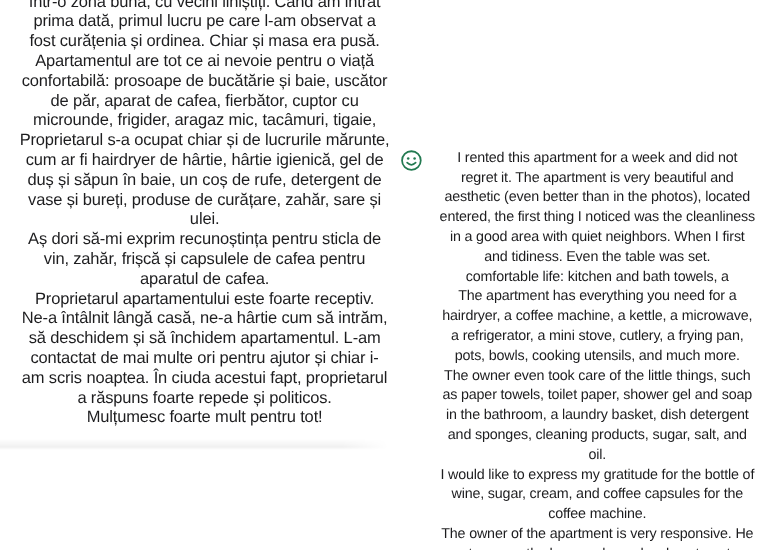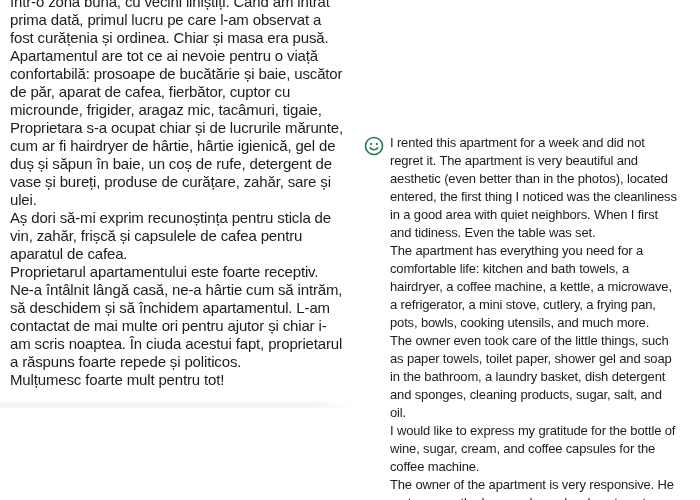--- a/index.html
+++ b/index.html
@@ -10,20 +10,21 @@
     background: #ffffff;
     overflow: hidden;
     font-family: "Liberation Sans", "DejaVu Sans", sans-serif;
   }
   .canvas {
     position: relative;
     width: 700px;
     height: 500px;
     background: #ffffff;
     overflow: hidden;
+    text-align: center;
   }
   .col {
     position: absolute;
     color: #1d1d1f;
   }
   .col-left {
     left: 10px;
     top: -7px;
     width: 352px;
     font-size: 15px;
@@ -70,21 +71,21 @@
 <div class="canvas">
 
   <div class="col col-left">
       <div class="line">într-o zonă bună, cu vecini liniștiți. Când am intrat</div>
       <div class="line">prima dată, primul lucru pe care l-am observat a</div>
       <div class="line">fost curățenia și ordinea. Chiar și masa era pusă.</div>
       <div class="line">Apartamentul are tot ce ai nevoie pentru o viață</div>
       <div class="line">confortabilă: prosoape de bucătărie și baie, uscător</div>
       <div class="line">de păr, aparat de cafea, fierbător, cuptor cu</div>
       <div class="line">microunde, frigider, aragaz mic, tacâmuri, tigaie,</div>
-      <div class="line">Proprietara s-a ocupat chiar și de lucrurile mărunte,</div>
+      <div class="line">Proprietarul s-a ocupat chiar și de lucrurile mărunte,</div>
       <div class="line">cum ar fi hairdryer de hârtie, hârtie igienică, gel de</div>
       <div class="line">duș și săpun în baie, un coș de rufe, detergent de</div>
       <div class="line">vase și bureți, produse de curățare, zahăr, sare și</div>
       <div class="line">ulei.</div>
       <div class="line">Aș dori să-mi exprim recunoștința pentru sticla de</div>
       <div class="line">vin, zahăr, frișcă și capsulele de cafea pentru</div>
       <div class="line">aparatul de cafea.</div>
       <div class="line">Proprietarul apartamentului este foarte receptiv.</div>
       <div class="line">Ne-a întâlnit lângă casă, ne-a hârtie cum să intrăm,</div>
       <div class="line">să deschidem și să închidem apartamentul. L-am</div>
@@ -105,22 +106,22 @@
     </svg>
   </span>
 
   <div class="col col-right">
       <div class="line">I rented this apartment for a week and did not</div>
       <div class="line">regret it. The apartment is very beautiful and</div>
       <div class="line">aesthetic (even better than in the photos), located</div>
       <div class="line">entered, the first thing I noticed was the cleanliness</div>
       <div class="line">in a good area with quiet neighbors. When I first</div>
       <div class="line">and tidiness. Even the table was set.</div>
+      <div class="line">comfortable life: kitchen and bath towels, a</div>
       <div class="line">The apartment has everything you need for a</div>
-      <div class="line">comfortable life: kitchen and bath towels, a</div>
       <div class="line">hairdryer, a coffee machine, a kettle, a microwave,</div>
       <div class="line">a refrigerator, a mini stove, cutlery, a frying pan,</div>
       <div class="line">pots, bowls, cooking utensils, and much more.</div>
       <div class="line">The owner even took care of the little things, such</div>
       <div class="line">as paper towels, toilet paper, shower gel and soap</div>
       <div class="line">in the bathroom, a laundry basket, dish detergent</div>
       <div class="line">and sponges, cleaning products, sugar, salt, and</div>
       <div class="line">oil.</div>
       <div class="line">I would like to express my gratitude for the bottle of</div>
       <div class="line">wine, sugar, cream, and coffee capsules for the</div>

